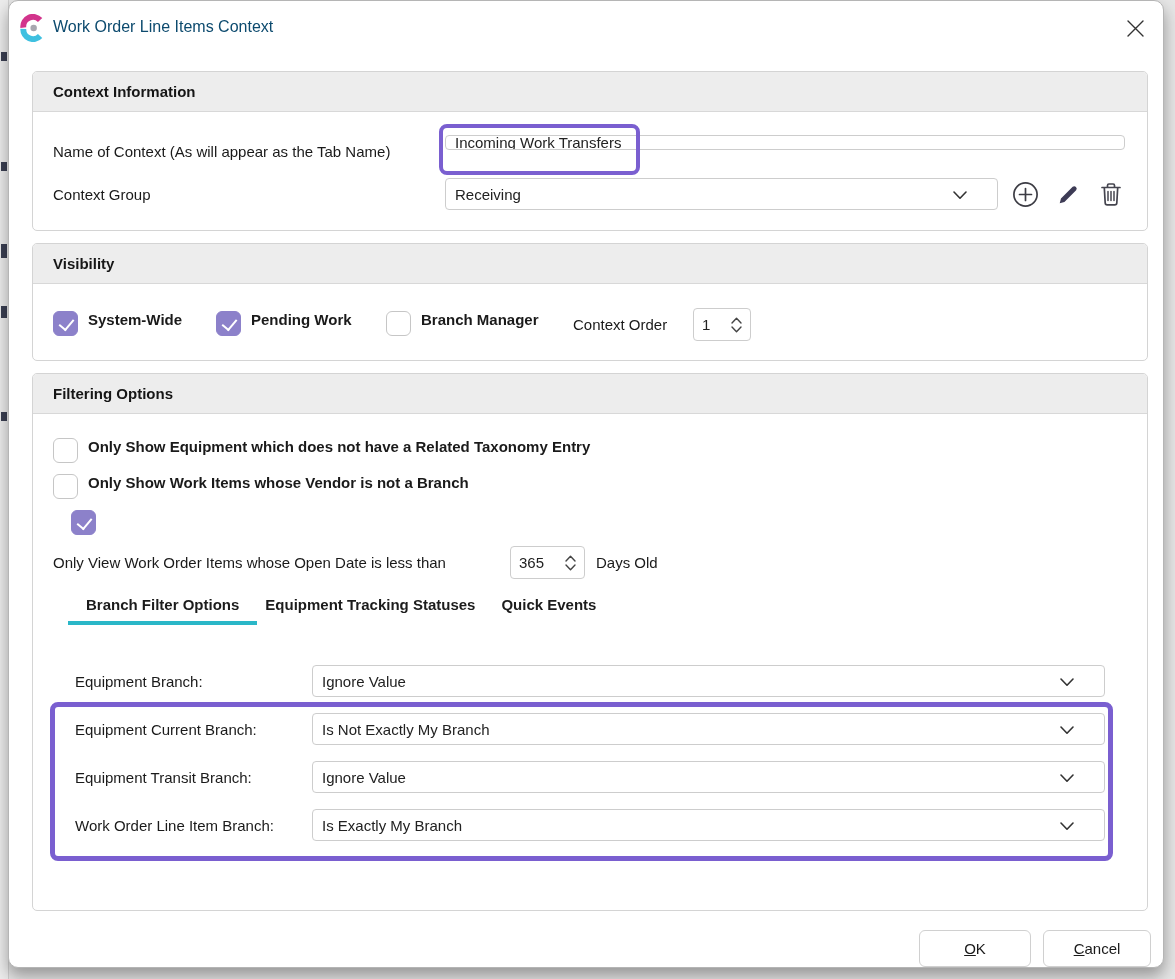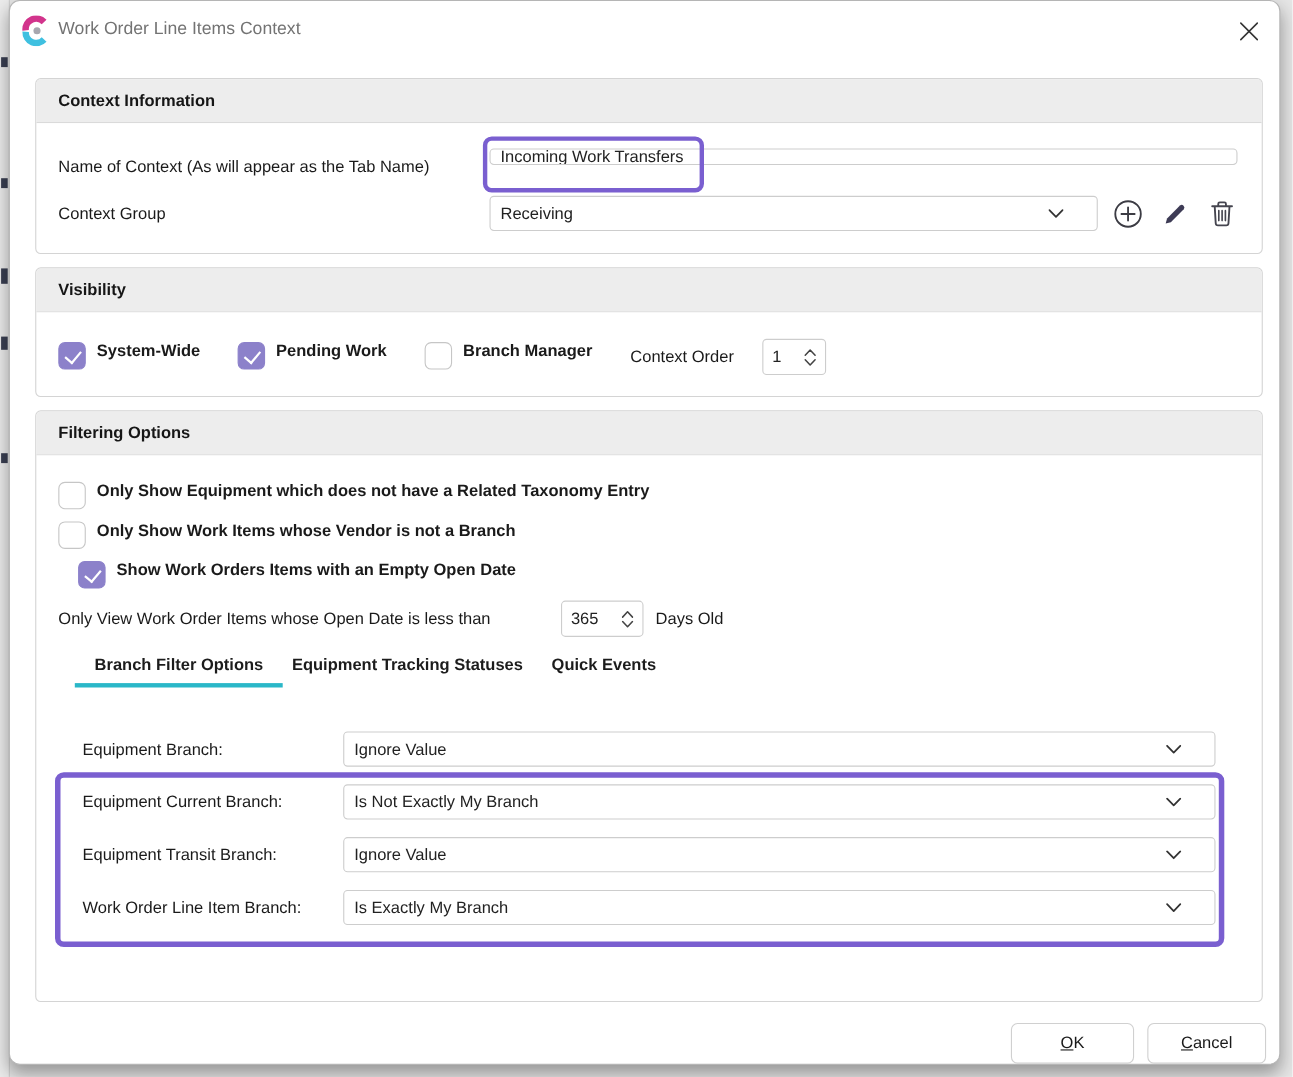--- a/index.html
+++ b/index.html
@@ -16,21 +16,21 @@
   .bg-frag { position:absolute; left:1px; width:6px; height:9px; background:#3a3f52; }
 
   
   .dialog {
     position:absolute; left:8px; top:0; width:1156px; height:968px;
     background:#fff; border:1px solid #b5b5b5; border-radius:10px;
     box-shadow: 0 8px 16px rgba(0,0,0,.35);
   }
   .titlebar { position:absolute; left:0; top:0; width:100%; height:58px; }
   .logo { position:absolute; left:10px; top:13px; width:28px; height:28px; }
-  .win-title { position:absolute; left:44px; top:17px; font-size:16px; color:#737373; }
+  .win-title { position:absolute; left:44px; top:17px; font-size:16px; color:#0c4a6e; }
   .close-btn { position:absolute; right:14px; top:13px; width:28px; height:28px; display:flex; align-items:center; justify-content:center; cursor:pointer; }
 
   
   .group { position:absolute; left:23px; width:1116px; border:1px solid #d4d4d4; border-radius:5px; background:#fff; }
   .group-header {
     height:40px; line-height:40px; padding-left:20px;
     background:#ededed; border-bottom:1px solid #d8d8d8;
     border-radius:4px 4px 0 0; font-weight:bold; font-size:15px; color:#161616;
   }
   #group-context { top:70px; height:160px; }
@@ -187,21 +187,20 @@
     <div class="cbrow" style="left:20px; top:64px;">
       <span class="cb"></span>
       <span class="lbl">Only Show Equipment which does not have a Related Taxonomy Entry</span>
     </div>
     <div class="cbrow" style="left:20px; top:100px;">
       <span class="cb"></span>
       <span class="lbl">Only Show Work Items whose Vendor is not a Branch</span>
     </div>
     <div class="cbrow" style="left:38px; top:136px;">
       <span class="cb checked"></span>
-      <span class="lbl">Show Work Orders Items with an Empty Open Date</span>
     </div>
 
     <div class="abs lbl" style="left:20px; top:180px;">Only View Work Order Items whose Open Date is less than</div>
     <div class="spinner abs" style="left:477px; top:172px; width:75px; height:33px;">
       <span class="sp-value">365</span>
       <span class="spin-arrows">
         <svg width="11" height="7" viewBox="0 0 11 7">
             <path d="M1 6l4.5-4.8L10 6" fill="none" stroke="#444" stroke-width="1.4" stroke-linecap="round" stroke-linejoin="round"></path>
           </svg>
         <svg width="11" height="7" viewBox="0 0 11 7">

